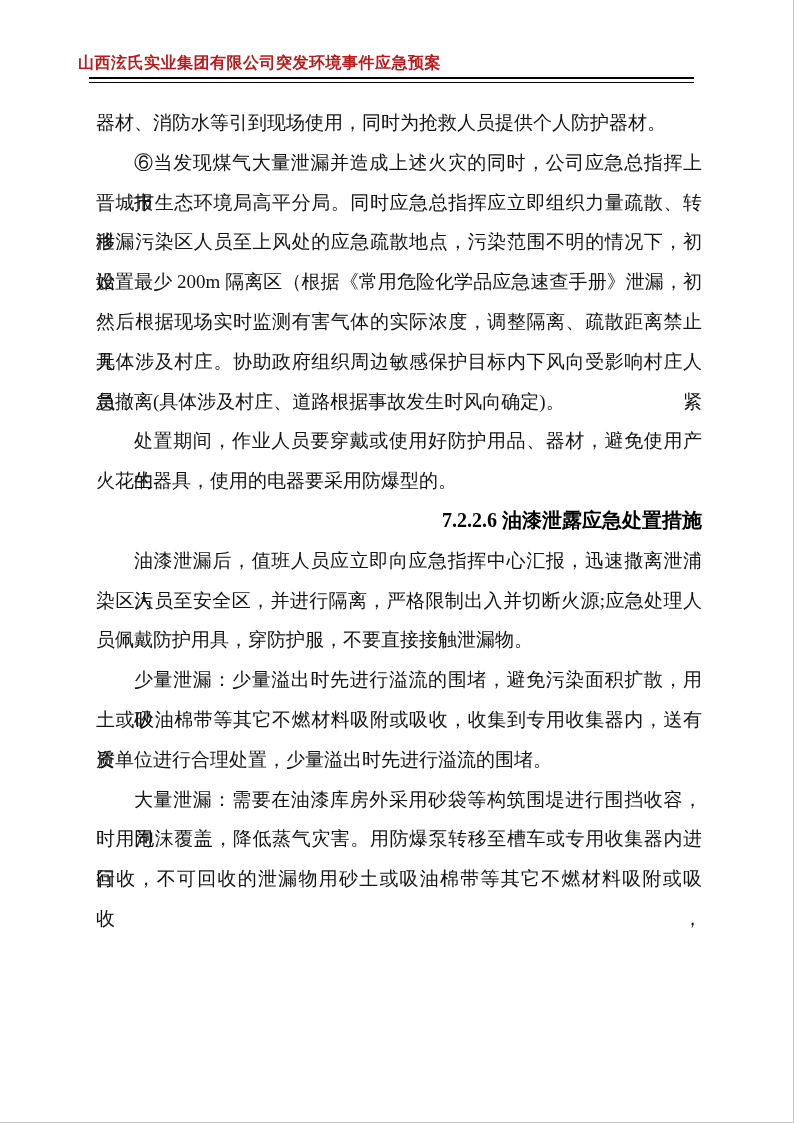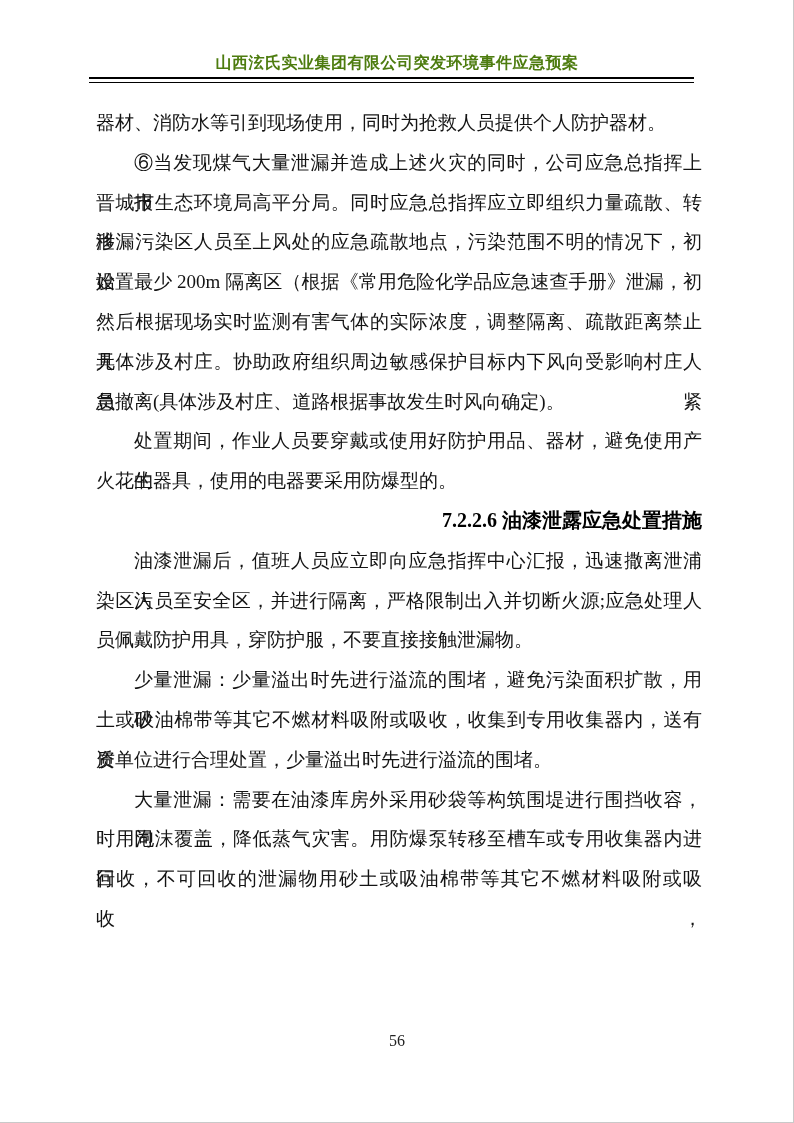--- a/index.html
+++ b/index.html
@@ -10,28 +10,27 @@
     background:#ffffff;
     border-right:1px solid #c9c9c9;
     border-bottom:1px solid #c9c9c9;
     box-sizing:border-box;
     font-family:"Liberation Serif","DejaVu Serif",serif;
     color:#111111;
     overflow:hidden;
   }
   .header-title {
     position:absolute;
-    top:51px; left:94px; width:606px;
-    text-align:center;
+    top:51px; left:78px; width:606px;
     font-family:"Liberation Sans","DejaVu Sans",sans-serif;
     font-weight:bold;
     font-size:16px;
     line-height:24px;
     letter-spacing:0.5px;
-    color:#4d7c0f;
+    color:#b91c1c;
   }
   .header-rule {
     position:absolute;
     top:77px; left:89px; width:605px;
     height:3px;
     border-top:2px solid #000;
     border-bottom:1px solid #000;
   }
   .doc-body {
     position:absolute;
@@ -89,14 +88,13 @@
       <div class="line justify">染区人员至安全区，并进行隔离，严格限制出入并切断火源;应急处理人</div>
       <div class="line">员佩戴防护用具，穿防护服，不要直接接触泄漏物。</div>
       <div class="line justify indent">少量泄漏：少量溢出时先进行溢流的围堵，避免污染面积扩散，用砂</div>
       <div class="line justify">土或吸油棉带等其它不燃材料吸附或吸收，收集到专用收集器内，送有资</div>
       <div class="line">质单位进行合理处置，少量溢出时先进行溢流的围堵。</div>
       <div class="line justify indent">大量泄漏：需要在油漆库房外采用砂袋等构筑围堤进行围挡收容，同</div>
       <div class="line justify">时用泡沫覆盖，降低蒸气灾害。用防爆泵转移至槽车或专用收集器内进行</div>
       <div class="line justify">回收，不可回收的泄漏物用砂土或吸油棉带等其它不燃材料吸附或吸收，</div>
     </div>
 
-  <div class="page-number">56</div>
 </div>
 
 </body></html>

